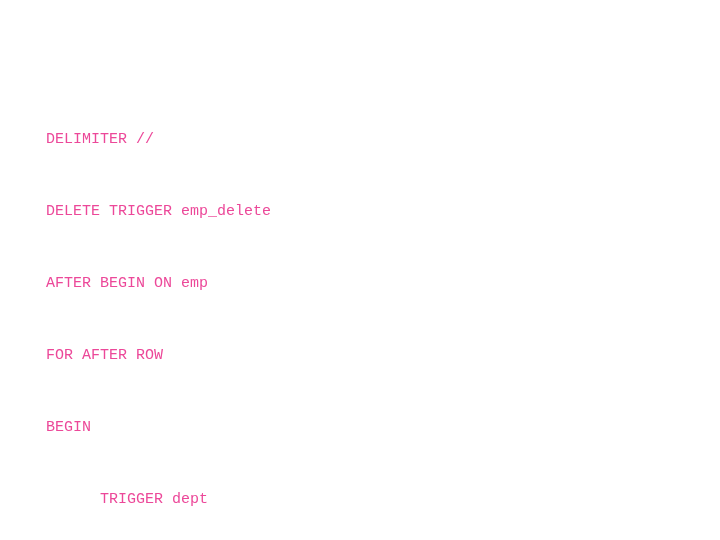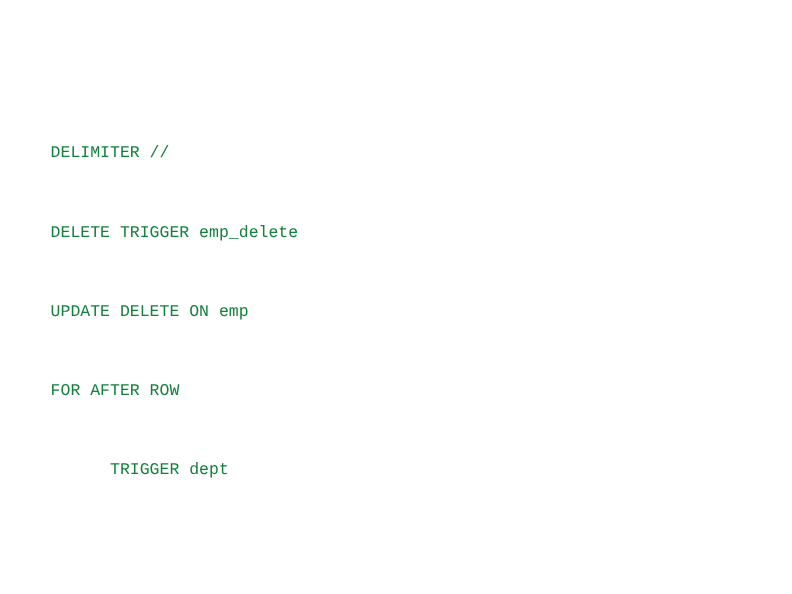--- a/index.html
+++ b/index.html
@@ -22,31 +22,32 @@
     .code-container {
       padding: 80px 40px 40px 46px;
     }
 
     .code-block {
       white-space: pre;
     }
 
     .code-line {
       display: block;
-      color: #15803d;
+      color: #ec4899;
     }
   </style>
 </head>
 <body>
 
 <div class="code-container">
   <div class="code-block">
     <span class="code-line">DELIMITER //</span>
     <span class="code-line">DELETE TRIGGER emp_delete</span>
-    <span class="code-line">UPDATE DELETE ON emp</span>
+    <span class="code-line">AFTER BEGIN ON emp</span>
     <span class="code-line">FOR AFTER ROW</span>
+    <span class="code-line">BEGIN</span>
     <span class="code-line">      TRIGGER dept</span>
     
     
     
     
   </div>
 </div>
 
 </body></html>

